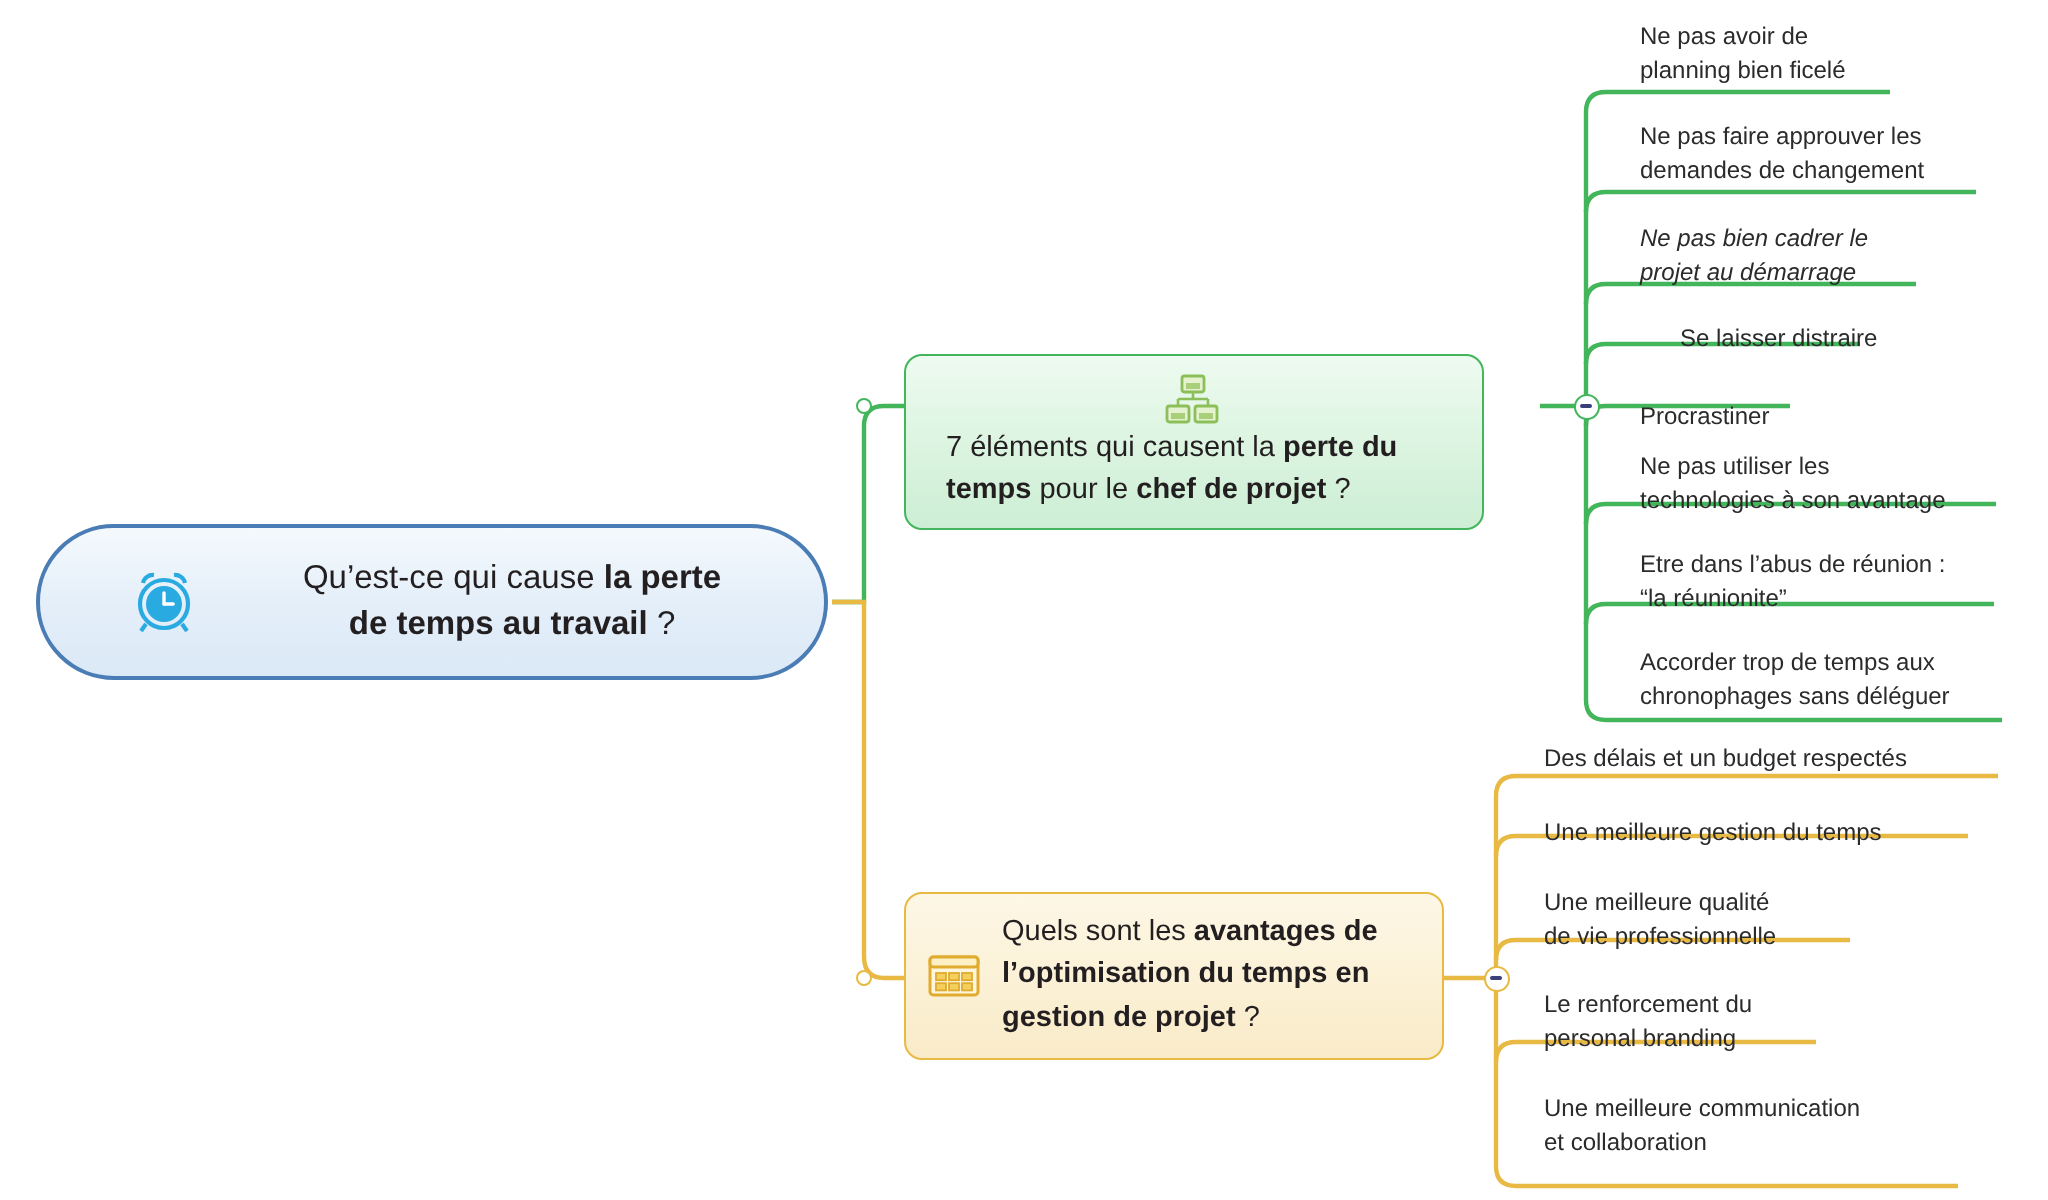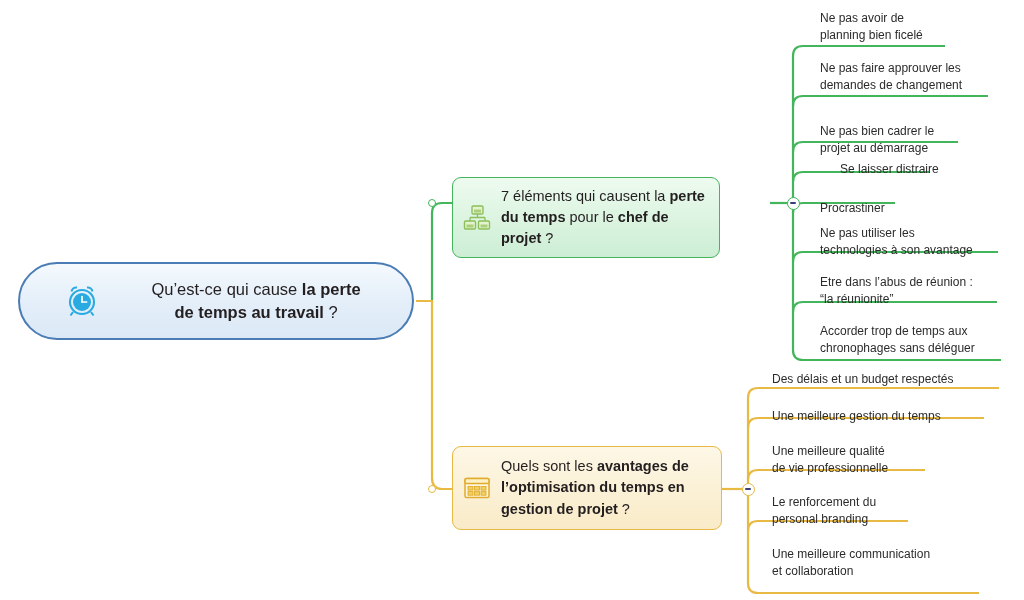--- a/index.html
+++ b/index.html
@@ -37,23 +37,24 @@
   .branch {
     position: absolute;
     display: flex; align-items: center;
     border-radius: 9px;
     padding: 8px 12px 8px 10px;
   }
   .branch .btxt { font-size: 14.5px; color: #231f20; line-height: 1.45; padding-left: 10px; }
   .branch .btxt b { font-weight: bold; }
 
   .branch.green {
-    left: 452px; top: 177px; width: 268px; min-height: 62px;
+    left: 452px; top: 177px; width: 290px; min-height: 62px;
     border: 1.6px solid #43b55b;
     background: linear-gradient(180deg, #eefbf0 0%, #d9f3de 60%, #cdeed5 100%);
+    flex-direction: column;
   }
   .branch.amber {
     left: 452px; top: 446px; width: 270px; min-height: 84px;
     border: 1.6px solid #e8b943;
     background: linear-gradient(180deg, #fdf7e6 0%, #fbf0d4 60%, #f9ebc8 100%);
   }
 
   
   .leaf {
     position: absolute;
@@ -176,21 +177,21 @@
     </svg>
     <div class="btxt">
       <span>Quels sont les </span><b>avantages de l’optimisation du temps en gestion de projet</b><span> ?</span>
     </div>
   </div>
 
   <div class="leaf" style="left:820px; top:10px;">Ne pas avoir de
 planning bien ficelé</div>
   <div class="leaf" style="left:820px; top:60px;">Ne pas faire approuver les
 demandes de changement</div>
-  <div class="leaf" style="left:820px; top:123px;">Ne pas bien cadrer le
+  <div class="leaf" style="left:820px; top:111px;font-style:italic;">Ne pas bien cadrer le
 projet au démarrage</div>
   <div class="leaf" style="left:840px; top:161px;">Se laisser distraire</div>
   <div class="leaf" style="left:820px; top:200px;">Procrastiner</div>
   <div class="leaf" style="left:820px; top:225px;">Ne pas utiliser les
 technologies à son avantage</div>
   <div class="leaf" style="left:820px; top:274px;">Etre dans l’abus de réunion :
 “la réunionite”</div>
   <div class="leaf" style="left:820px; top:323px;">Accorder trop de temps aux
 chronophages sans déléguer</div>
 

